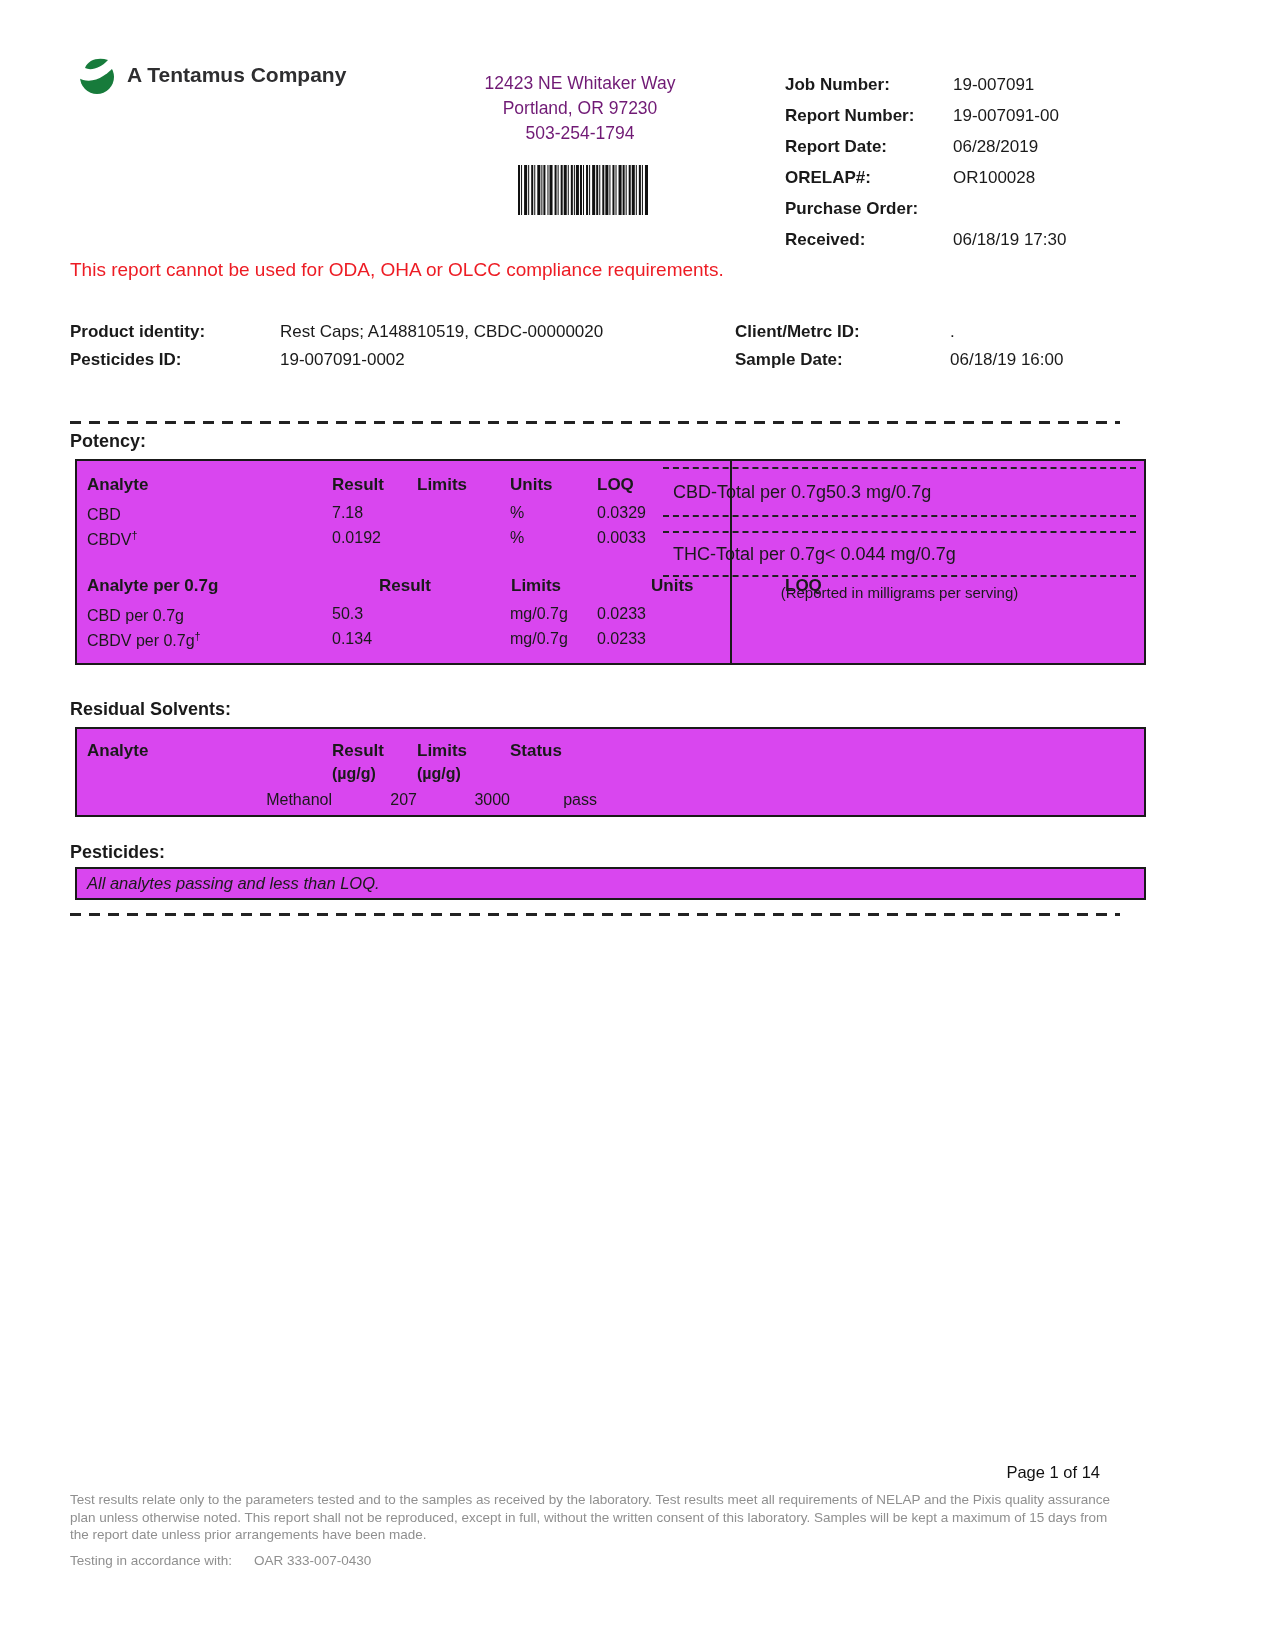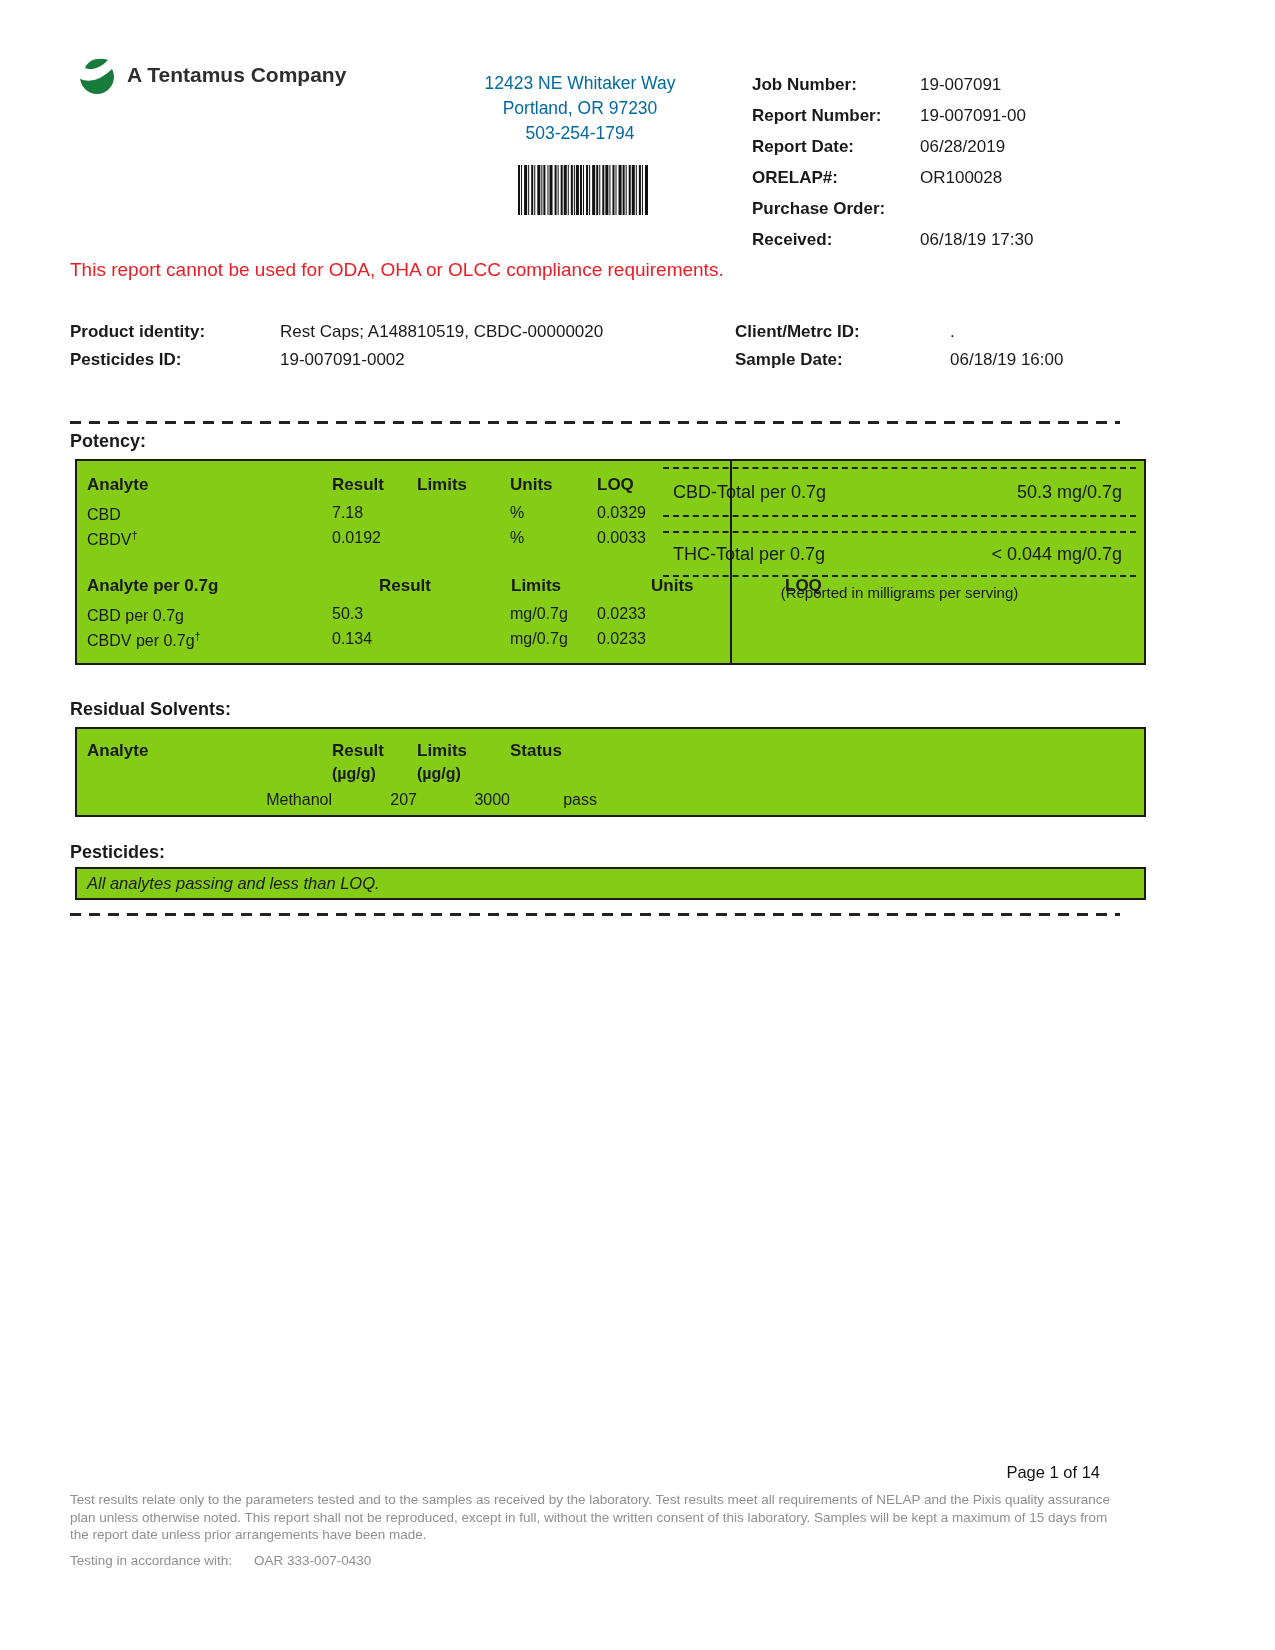--- a/index.html
+++ b/index.html
@@ -13,48 +13,48 @@
   }
   
   .logo{position:absolute;left:72px;top:54px;}
   .brand{font-size:47px;font-weight:bold;letter-spacing:-1px;line-height:48px;}
   .brand .dark{color:#3f3f41;}
   .brand .red{color:#c2232a;}
   .brand .gray{color:#9b9c9e;}
   .tagline-row{display:flex;align-items:center;gap:9px;margin-top:1px;padding-left:6px;}
   .tagline{font-size:21px;font-weight:bold;color:#2e2e30;}
   .addr{position:absolute;left:440px;top:71px;width:280px;text-align:center;
-        font-size:17.5px;line-height:25px;color:#0369a1;}
+        font-size:17.5px;line-height:25px;color:#701a75;}
   .barcode{position:absolute;left:518px;top:165px;width:130px;height:50px;}
-  .hinfo{position:absolute;left:752px;top:74px;width:420px;}
+  .hinfo{position:absolute;left:785px;top:74px;width:420px;}
   .hinfo-row{display:flex;line-height:22px;margin-bottom:9px;font-size:17px;}
   .hinfo-row .lbl{width:168px;font-weight:bold;flex:none;}
   .hinfo-row .val{flex:1;}
   
   .notice{position:absolute;left:70px;top:259px;font-size:19px;color:#ed1c24;}
   
   .sinfo-lbl{position:absolute;font-weight:bold;font-size:17px;text-align:right;}
   .sinfo-val{position:absolute;font-size:17px;}
   
   .summary-title{position:absolute;left:70px;top:390px;width:1050px;text-align:center;
                  font-size:20px;font-weight:bold;}
   .dash-rule{position:absolute;height:3px;
     background:repeating-linear-gradient(to right,#222 0 11px,transparent 11px 19px);}
   .sec-heading{position:absolute;font-size:18px;font-weight:bold;}
   
-  .box{position:absolute;border:2px solid #1a1a1a;background:#84cc16;}
+  .box{position:absolute;border:2px solid #1a1a1a;background:#d946ef;}
   .pt-row{position:absolute;left:0;width:655px;display:grid;
           grid-template-columns:245px 85px 93px 87px auto;
           padding-left:10px;font-size:16px;box-sizing:border-box;}
   .pt-row.hdr{font-size:17px;font-weight:bold;}
   sup.dg{font-size:11px;}
   .pot-divider{position:absolute;left:653px;top:0;bottom:0;width:2px;background:#1a1a1a;}
   .total-box{position:absolute;left:663px;width:473px;border-top:2px dashed #222;
              border-bottom:2px dashed #222;display:flex;align-items:center;
-             justify-content:space-between;padding:0 14px 0 10px;box-sizing:border-box;
+             justify-content:flex-start;padding:0 14px 0 10px;box-sizing:border-box;
              font-size:18px;}
   .totals-note{position:absolute;left:663px;width:473px;text-align:center;font-size:15px;}
   
   .rs-grid{position:absolute;left:0;width:1067px;display:grid;
            grid-template-columns:245px 85px 93px 87px auto;
            padding-left:10px;box-sizing:border-box;}
   .rs-grid .main{font-size:17px;font-weight:bold;line-height:25px;}
   .rs-grid .sub{font-size:16px;font-weight:bold;line-height:22px;}
   .rs-grid.data{font-size:16px;font-weight:normal;}
   

